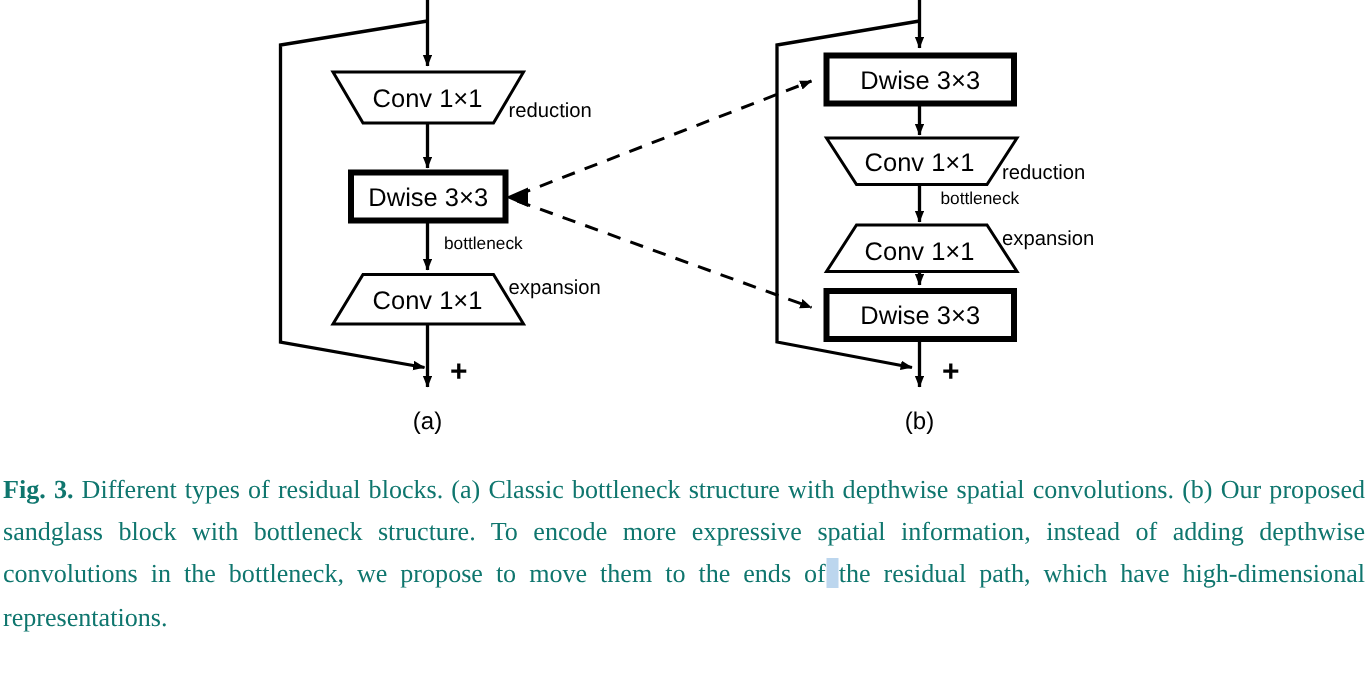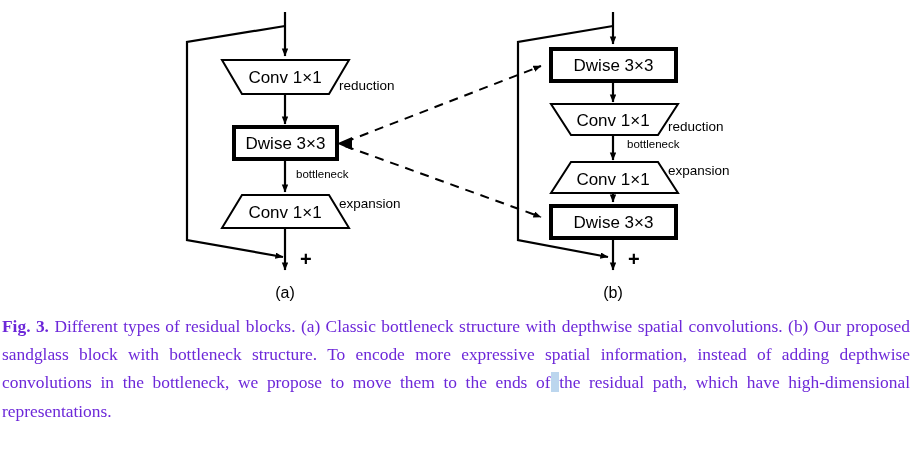--- a/index.html
+++ b/index.html
@@ -4,41 +4,41 @@
 <style>
   html,body{margin:0;padding:0;background:#ffffff;}
   body{
     width:914px;height:465px;
     font-family:"Liberation Serif", serif;
     color:#000;
     position:relative;
     overflow:hidden;
   }
   #figure-area{
-    position:absolute; left:0; top:0; width:896px; height:300px;margin-top:12px;
+    position:absolute; left:0; top:0; width:896px; height:300px;
   }
   #figure-svg{ display:block; }
   .dg-text{
     font-family:"Liberation Sans", sans-serif;
     fill:#000;
   }
   .dg-block-label{ font-size:17px; }
   .dg-side-label{ font-size:13.5px; }
   .dg-small-label{ font-size:11.5px; }
   .dg-plus{ font-size:20px; font-weight:bold; }
   .dg-panel-label{ font-size:16px; }
   #caption{
     position:absolute;
     left:2px; top:312px;
     width:908px;
     font-family:"Liberation Serif", serif;
     font-size:17.4px;
     line-height:28.2px;
     text-align:justify;
-    color:#6d28d9;
+    color:#0f766e;
   }
   #caption b{ font-weight:bold; }
   .sel{ background:#bcd6ee; }
 </style>
 </head>
 <body>
 
 <div id="figure-area">
   <svg id="figure-svg" width="914" height="300" viewBox="0 0 914 300">
     <defs>

